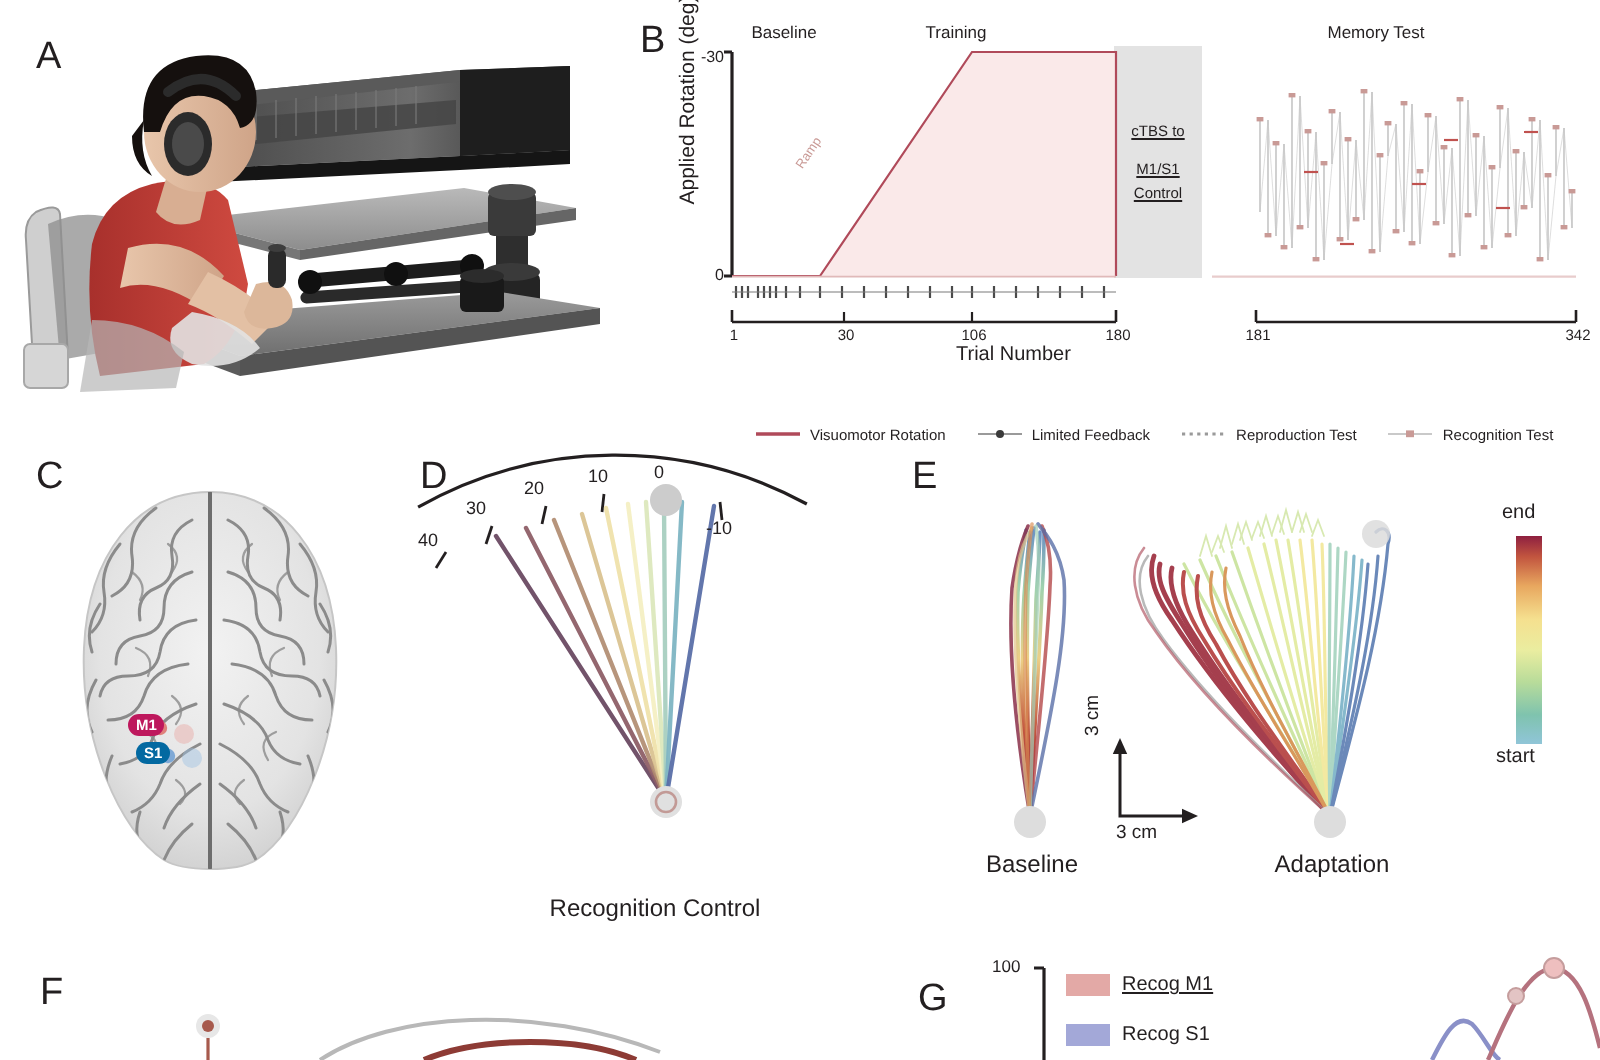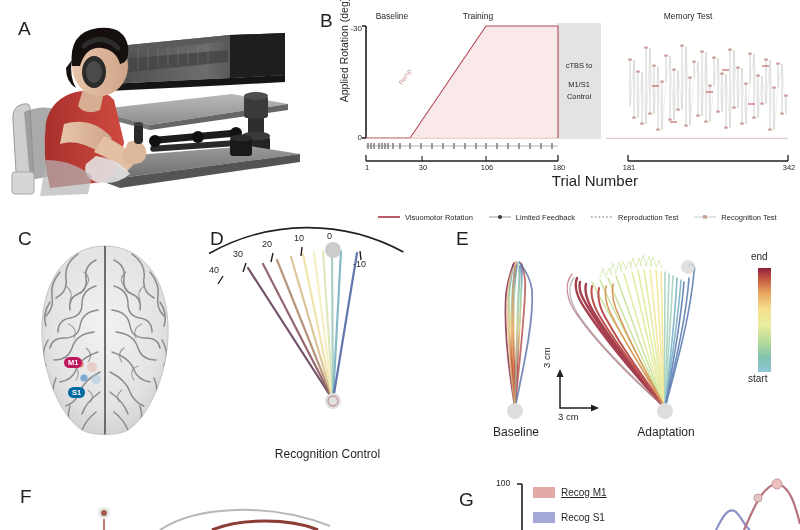--- a/index.html
+++ b/index.html
@@ -36,21 +36,21 @@
     width: 120px;
     transform: rotate(-90deg);
     transform-origin: 60px 10px;
     text-align:center;
     font-size: 10.5px;
     color:#231f20;
   }
   .b-ytick { position:absolute; font-size:8px; color:#231f20; text-align:right; width:22px;}
   .b-sectionlabel { position:absolute; font-size:8.5px; color:#231f20; text-align:center; }
   .b-xtick { position:absolute; font-size:7.5px; color:#231f20; text-align:center; width:30px; }
-  .b-xlabel { position:absolute; font-size:15px; color:#231f20; text-align:right; }
+  .b-xlabel { position:absolute; font-size:10px; color:#231f20; text-align:left; }
   .ctbs-box {
     position:absolute;
     background:#e3e3e3;
     display:flex; flex-direction:column; align-items:center; justify-content:center;
     font-size:7.5px; line-height:1.55; color:#231f20; text-align:center;
   }
   .legend-row { position:absolute; display:flex; align-items:flex-start; font-size:7.5px; color:#231f20;margin-top:25px;}
   .legend-item { display:flex; align-items:center; margin-right:16px; white-space:nowrap;}
   .legend-swatch { display:inline-block; margin-right:5px; }
   .ramp-lbl, .plateau-lbl { position:absolute; font-size:6.5px; color:#c99a96; }
@@ -216,21 +216,21 @@
     <div class="b-ytick" style="left:22px; top:24px;">-30</div>
     <div class="b-ytick" style="left:22px; top:133px;">0</div>
 
     <div class="b-sectionlabel" style="left:44px; top:11px; width:60px;">Baseline</div>
     <div class="b-sectionlabel" style="left:130px; top:11px; width:60px;">Training</div>
     <div class="b-sectionlabel" style="left:330px; top:11px; width:80px;">Memory Test</div>
 
     <div class="ramp-lbl" style="left:79px; top:82px; transform:rotate(-56deg); transform-origin:left top;">Ramp</div>
     <div class="plateau-lbl" style="left:196px; top:37px;">Plateau</div>
 
-    <div class="ctbs-box" style="left:239px; top:23px; width:44px; height:116px;">
+    <div class="ctbs-box" style="left:239px; top:23px; width:44px; height:116px;text-decoration:underline;">
       <span>cTBS to</span>
       <span style="height:8px;"></span>
       <span>M1/S1</span>
       <span>Control</span>
     </div>
 
     <svg width="482" height="205" viewBox="0 0 482 205" style="position:absolute; left:0; top:0;">
 
       <path d="M48 26 L44 26 M48 26 L48 138 M48 138 L44 138" stroke="#231f20" stroke-width="1.6" fill="none"></path>
 
@@ -461,21 +461,21 @@
 
       <circle cx="80" cy="144" r="3.6" fill="#e0817b"></circle>
       <circle cx="84" cy="158" r="3.6" fill="#7fa9d6"></circle>
       <circle cx="92" cy="147" r="5" fill="#e8a9a4" opacity="0.45"></circle>
       <circle cx="96" cy="159" r="5" fill="#9dc0e2" opacity="0.45"></circle>
     </svg>
 
     <div class="brain-tag" style="left:64px; top:137px; background:#be185d;">
       <span>M1</span>
     </div>
-    <div class="brain-tag" style="left:68px; top:167px; background:#0369a1;align-items:flex-end;">
+    <div class="brain-tag" style="left:68px; top:151px; background:#0369a1;align-items:flex-end;">
       <span>S1</span>
     </div>
   </div>
 
   <div id="panelD">
     <div class="panel-letter letter">D</div>
 
     <svg width="245" height="225" viewBox="0 0 245 225" style="position:absolute; left:0; top:0;">
 
       <path d="M-14 30 A 200 200 0 0 1 180 42" transform="translate(24,-6) rotate(-4 120 120)" stroke="#231f20" stroke-width="1.6" fill="none"></path>

